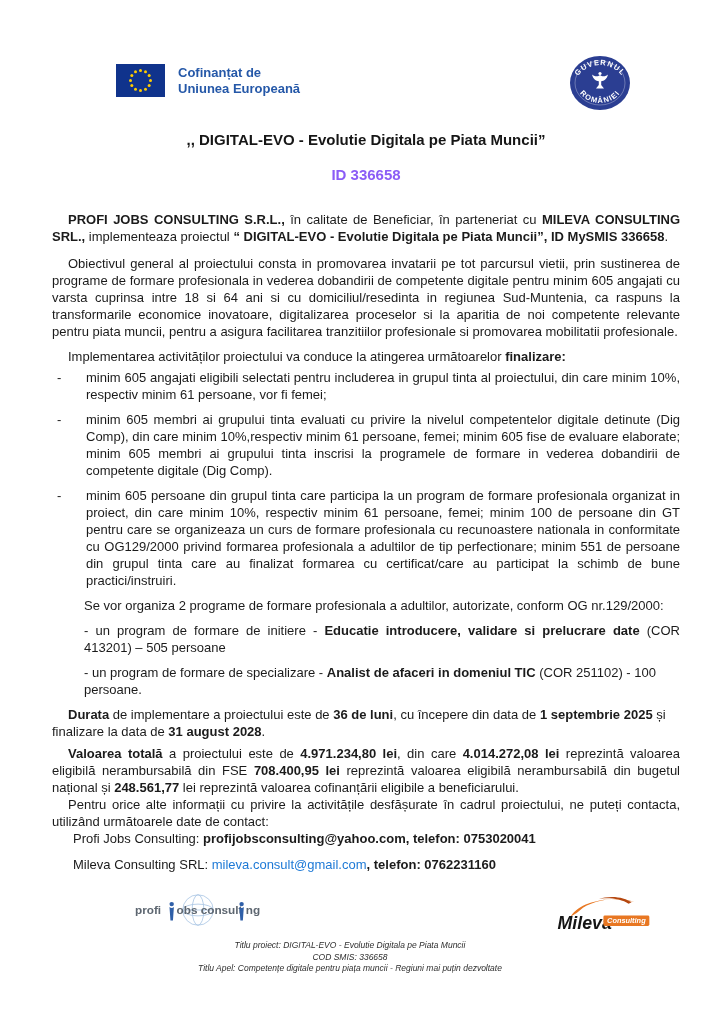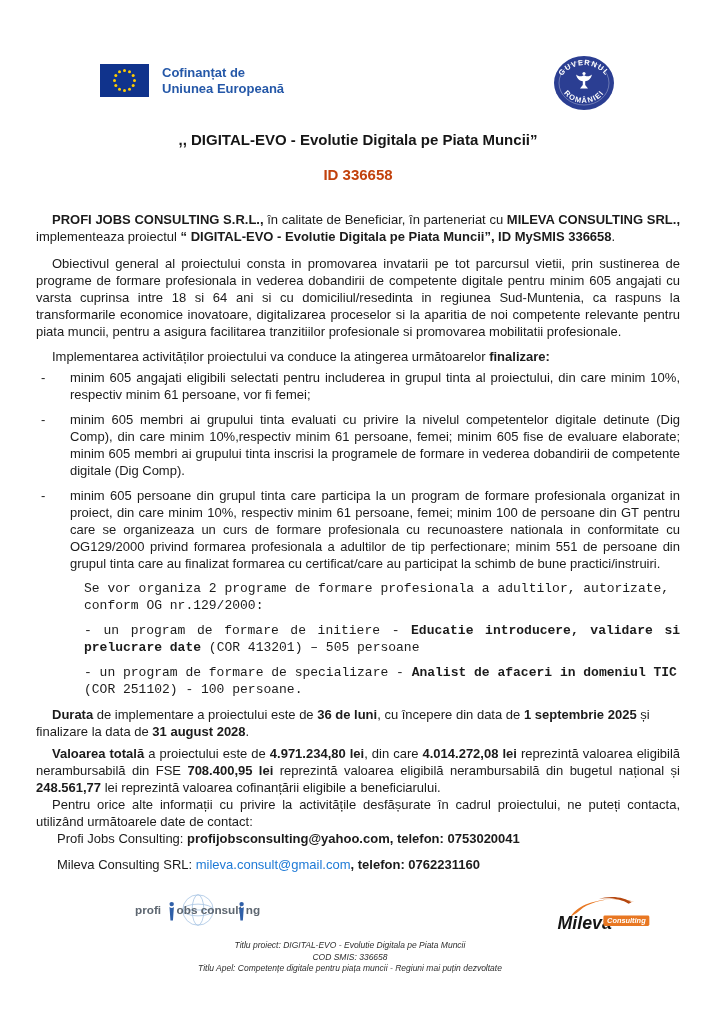--- a/index.html
+++ b/index.html
@@ -4,49 +4,49 @@
 <style>
   * { box-sizing: border-box; margin: 0; padding: 0; }
   html, body { background: #ffffff; }
   body {
     width: 724px; height: 1024px;
     font-family: "Liberation Sans", sans-serif;
     color: #1b1b1b;
     position: relative;
     overflow: hidden;
   }
-  .page { width: 716px; height: 1024px; position: relative; }
+  .page { width: 716px; height: 1024px; position: relative; padding-left: 16px; }
 
   
   .header { position: relative; height: 130px; }
   .eu-logo { position: absolute; left: 100px; top: 64px; display: flex; align-items: flex-start; gap: 13px; }
   .eu-text { font-size: 13px; font-weight: bold; color: #2558a8; line-height: 16px; padding-top: 1px; }
   .gov-logo { position: absolute; left: 551px; top: 52px; }
 
   
   .title { text-align: center; font-size: 15px; font-weight: bold; line-height: 20px; color: #161616; }
-  .subtitle { text-align: center; font-size: 15px; font-weight: bold; line-height: 20px; color: #c2410c; margin-top: 15px; }
+  .subtitle { text-align: center; font-size: 15px; font-weight: bold; line-height: 20px; color: #8b5cf6; margin-top: 15px; }
 
   
   .content { padding: 0 36px; margin-top: 26px; font-size: 13px; line-height: 17px; }
   .para { text-align: justify; }
   .indent { text-indent: 16px; }
   .noj { text-align: left; }
   .mb10 { margin-bottom: 10px; }
   .mb8 { margin-bottom: 8px; }
   .mb4 { margin-bottom: 4px; }
   .mb5 { margin-bottom: 5px; }
   .b { font-weight: bold; }
   .link { color: #1d79d6; text-decoration: none; cursor: pointer; }
 
   .bullet { display: flex; margin-bottom: 8px; }
   .bullet-marker { width: 34px; flex: 0 0 34px; padding-left: 5px; }
   .bullet-text { flex: 1; text-align: justify; }
 
-  .sub-block { margin-left: 48px; font-family: Liberation Mono, monospace; }
+  .sub-block { margin-left: 32px; }
   .contact-line { padding-left: 21px; }
   .gap-top { margin-top: 9px; }
 
   
   .footer { position: absolute; left: 0; right: 0; bottom: 22px; height: 112px; }
   .profi-logo { position: absolute; left: 132px; top: 2px; }
   .mileva-logo { position: absolute; right: 60px; top: 2px; }
   .footer-text { position: absolute; left: 0; right: 16px; top: 50px; text-align: center; font-size: 8.5px; line-height: 11.5px; color: #2e2e2e; font-style: italic; }
 </style>
 </head>

